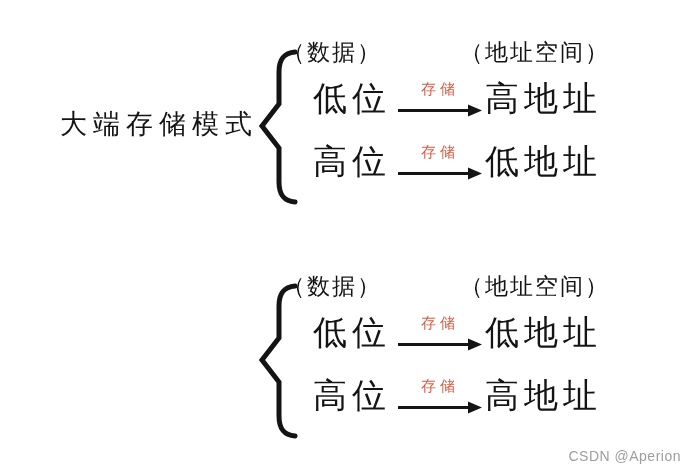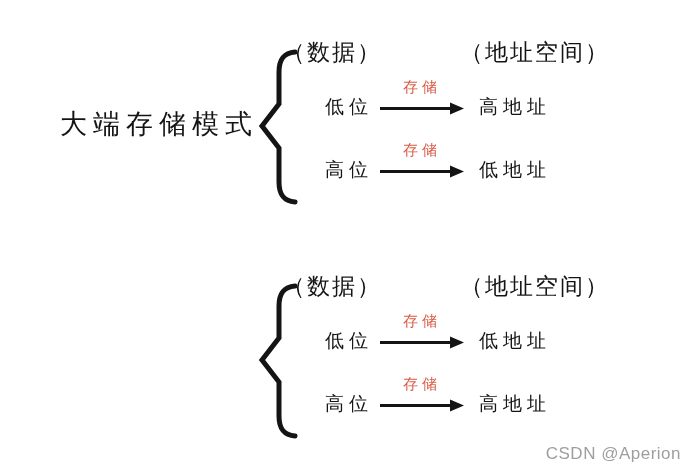--- a/index.html
+++ b/index.html
@@ -53,24 +53,23 @@
     position: absolute;
     left: 313px;
     display: flex;
     align-items: flex-end;
     white-space: nowrap;
   }
   .flow-row-1 { top: 76px; }
   .flow-row-2 { top: 139px; }
 
   .src, .dst {
-    font-size: 19px;
+    font-size: 34px;
     letter-spacing: 5px;
     line-height: 1.35;
-    margin-left: 12px;
   }
 
   .arrow-wrap {
     position: relative;
     width: 86px;
     height: 44px;
     margin: 0 2px 0 6px;
     flex: 0 0 auto;
     text-decoration: underline;
   }
@@ -88,21 +87,21 @@
     position: absolute;
     left: 0;
     bottom: 5px;
   }
 
   .watermark {
     position: absolute;
     right: 8px;
     bottom: 7px;
     font-family: "Liberation Sans", sans-serif;
-    font-size: 17px;
+    font-size: 14px;
     color: #9e9e9e;
     letter-spacing: 0.5px;
   }
 </style>
 </head>
 <body>
 
 <div class="canvas">
 
   <div class="section section-top">

